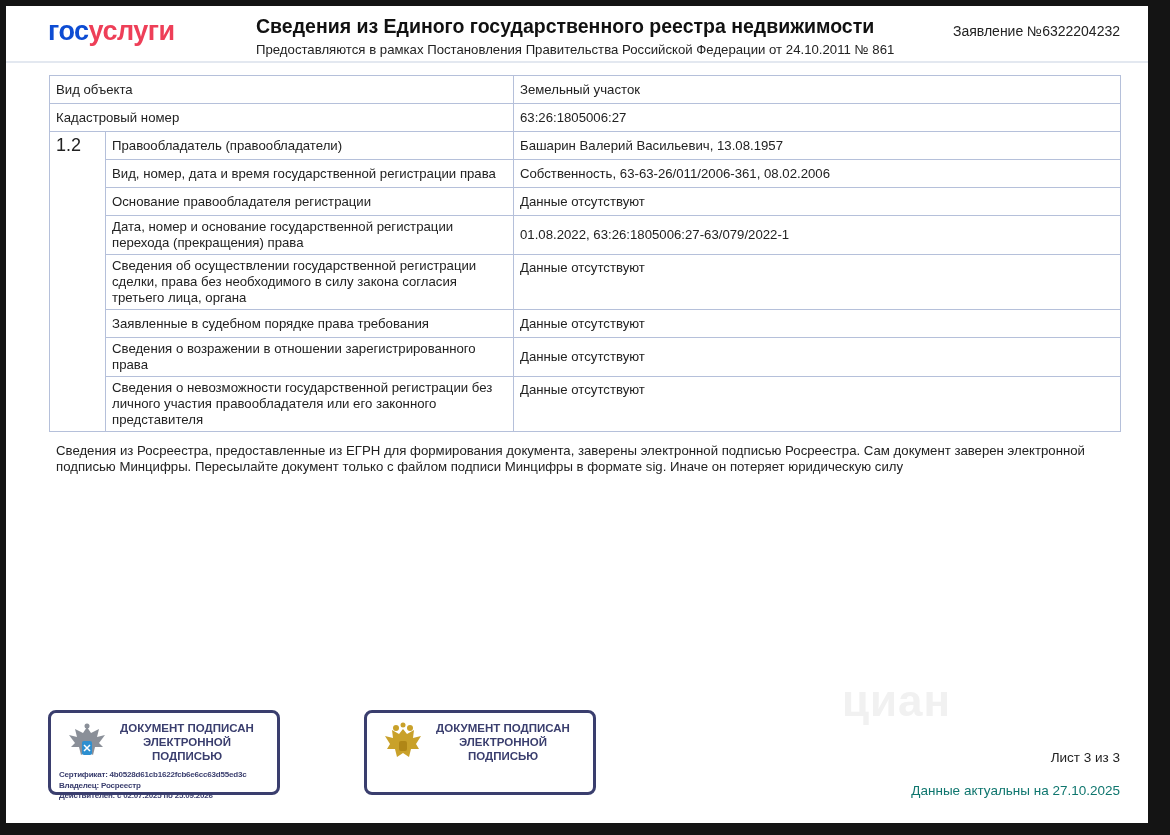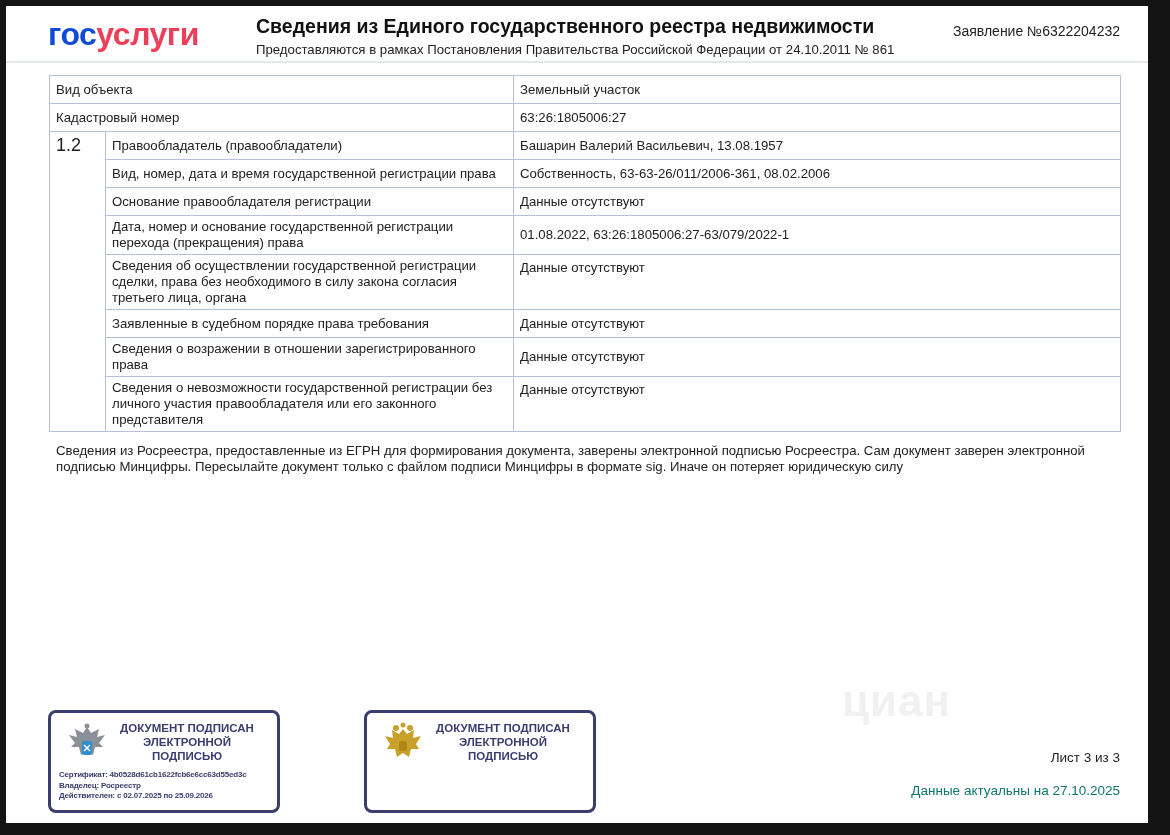--- a/index.html
+++ b/index.html
@@ -1,40 +1,40 @@
 <!DOCTYPE html>
 <html><head>
 <meta charset="utf-8">
 <style>
   * { box-sizing: border-box; margin: 0; padding: 0; }
   html, body { width: 1170px; height: 835px; overflow: hidden; }
   body { background: #141414; font-family: "Liberation Sans", "DejaVu Sans", sans-serif; color: #222; position: relative; }
   .page { position: absolute; left: 6px; top: 6px; width: 1142px; height: 817px; background: #ffffff; }
   .header { position: absolute; left: 0; top: 0; width: 100%; height: 57px; border-bottom: 2px solid #e3e8f0; }
-  .logo { position: absolute; left: 42px; top: 10px; font-size: 32px; font-weight: bold; letter-spacing: -0.5px; }
+  .logo { position: absolute; left: 42px; top: 10px; font-size: 27px; font-weight: bold; letter-spacing: -0.5px; }
   .logo .gos { color: #0d4cd3; }
   .logo .uslugi { color: #ee3f58; }
   .doc-title { position: absolute; left: 250px; top: 9px; font-size: 19.5px; font-weight: bold; color: #111; }
   .doc-subtitle { position: absolute; left: 250px; top: 36px; font-size: 13.2px; color: #222; }
   .application-no { position: absolute; right: 28px; top: 17px; font-size: 14px; color: #222; }
 
   table.main { position: absolute; left: 43px; top: 69px; width: 1072px; border-collapse: collapse; font-size: 13.2px; }
   table.main td { border: 1.5px solid #b5c0da; padding: 3px 6px; vertical-align: middle; line-height: 16px; }
   table.main td.val { width: 607px; }
   table.main tr.h28 td { height: 28px; }
   table.main td.num { width: 56px; text-align: left; vertical-align: top; font-size: 18px; padding-top: 5px; }
   table.main td.top { vertical-align: top; padding-top: 5px; }
 
   table.restrict { position: absolute; left: 43px; top: 407px; width: 1072px; border-collapse: collapse; font-size: 13.2px; }
   table.restrict td { border: 2px solid #b5c0da; padding: 4px 6px; height: 28px; }
   table.restrict td.val { width: 607px; }
 
   .notice { position: absolute; left: 50px; top: 437px; width: 1070px; font-size: 13.2px; line-height: 16px; color: #222; }
 
-  .stamp { position: absolute; top: 704px; width: 232px; height: 103px; border: 3px solid #3a3e6e; border-radius: 8px; background: #fff; }
+  .stamp { position: absolute; top: 704px; width: 232px; height: 85px; border: 3px solid #3a3e6e; border-radius: 8px; background: #fff; }
   .stamp.s1 { left: 42px; }
   .stamp.s2 { left: 358px; }
   .emblem { position: absolute; left: 14px; top: 8px; width: 44px; height: 44px; }
   .stamp-title { position: absolute; left: 66px; top: 8px; width: 140px; text-align: center; font-size: 11.5px; font-weight: bold; color: #3a3e6e; line-height: 14px; }
   .stamp-info { position: absolute; left: 8px; top: 57px; font-size: 8px; color: #3a3e6e; line-height: 10.5px; font-weight: bold; letter-spacing: -0.2px; }
 
   .watermark { position: absolute; left: 836px; top: 670px; font-size: 44px; color: #f1f1f1; font-weight: bold; letter-spacing: 1px; }
   .sheet-no { position: absolute; right: 28px; top: 744px; font-size: 13.5px; color: #222; text-align: center; }
   .actual-date { position: absolute; right: 28px; top: 777px; font-size: 13.5px; color: #0f766e; }
 </style>

